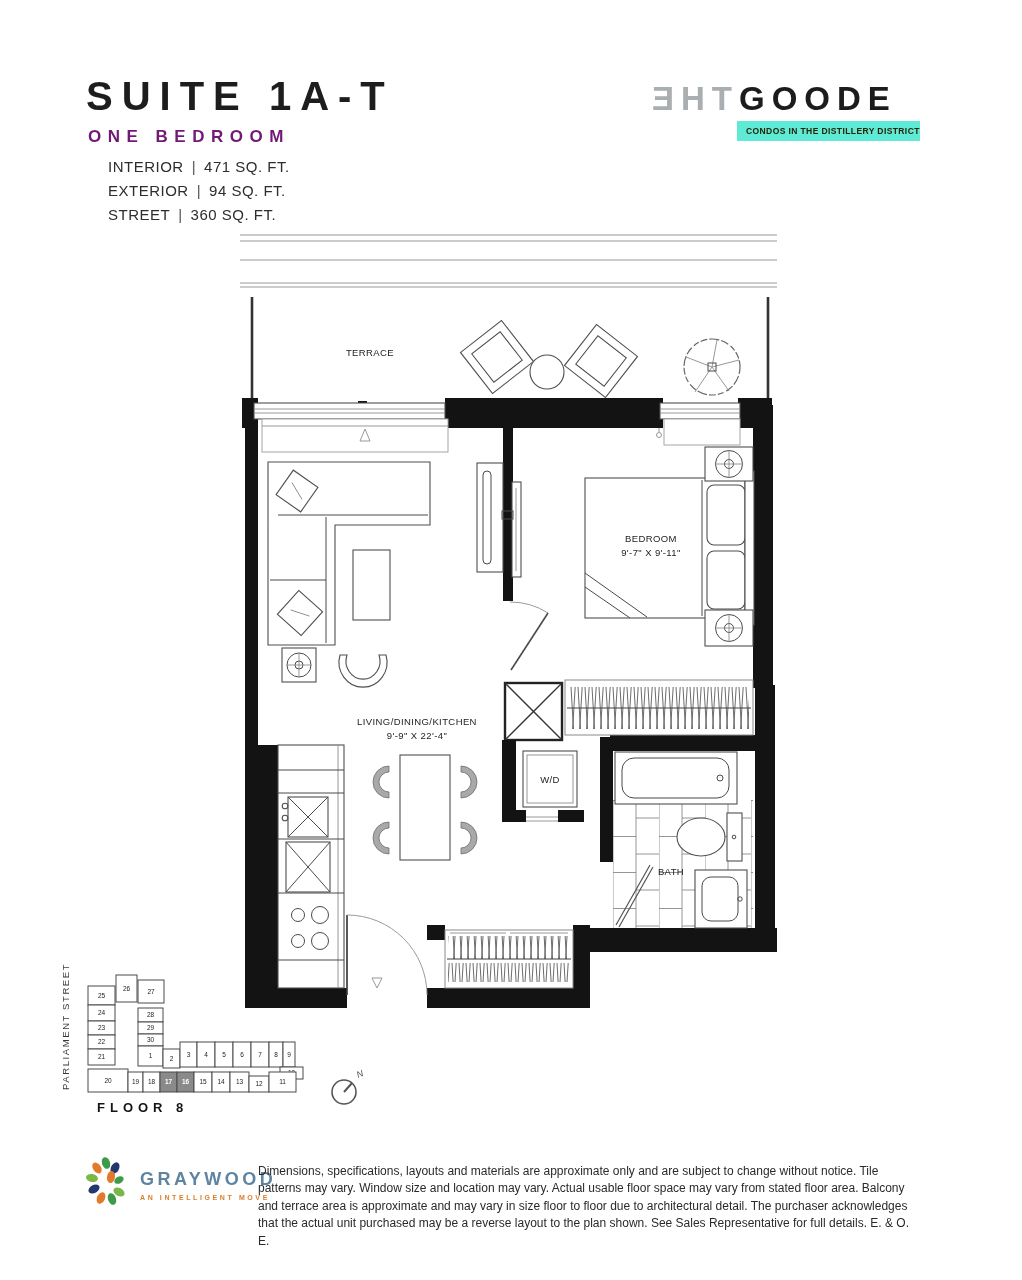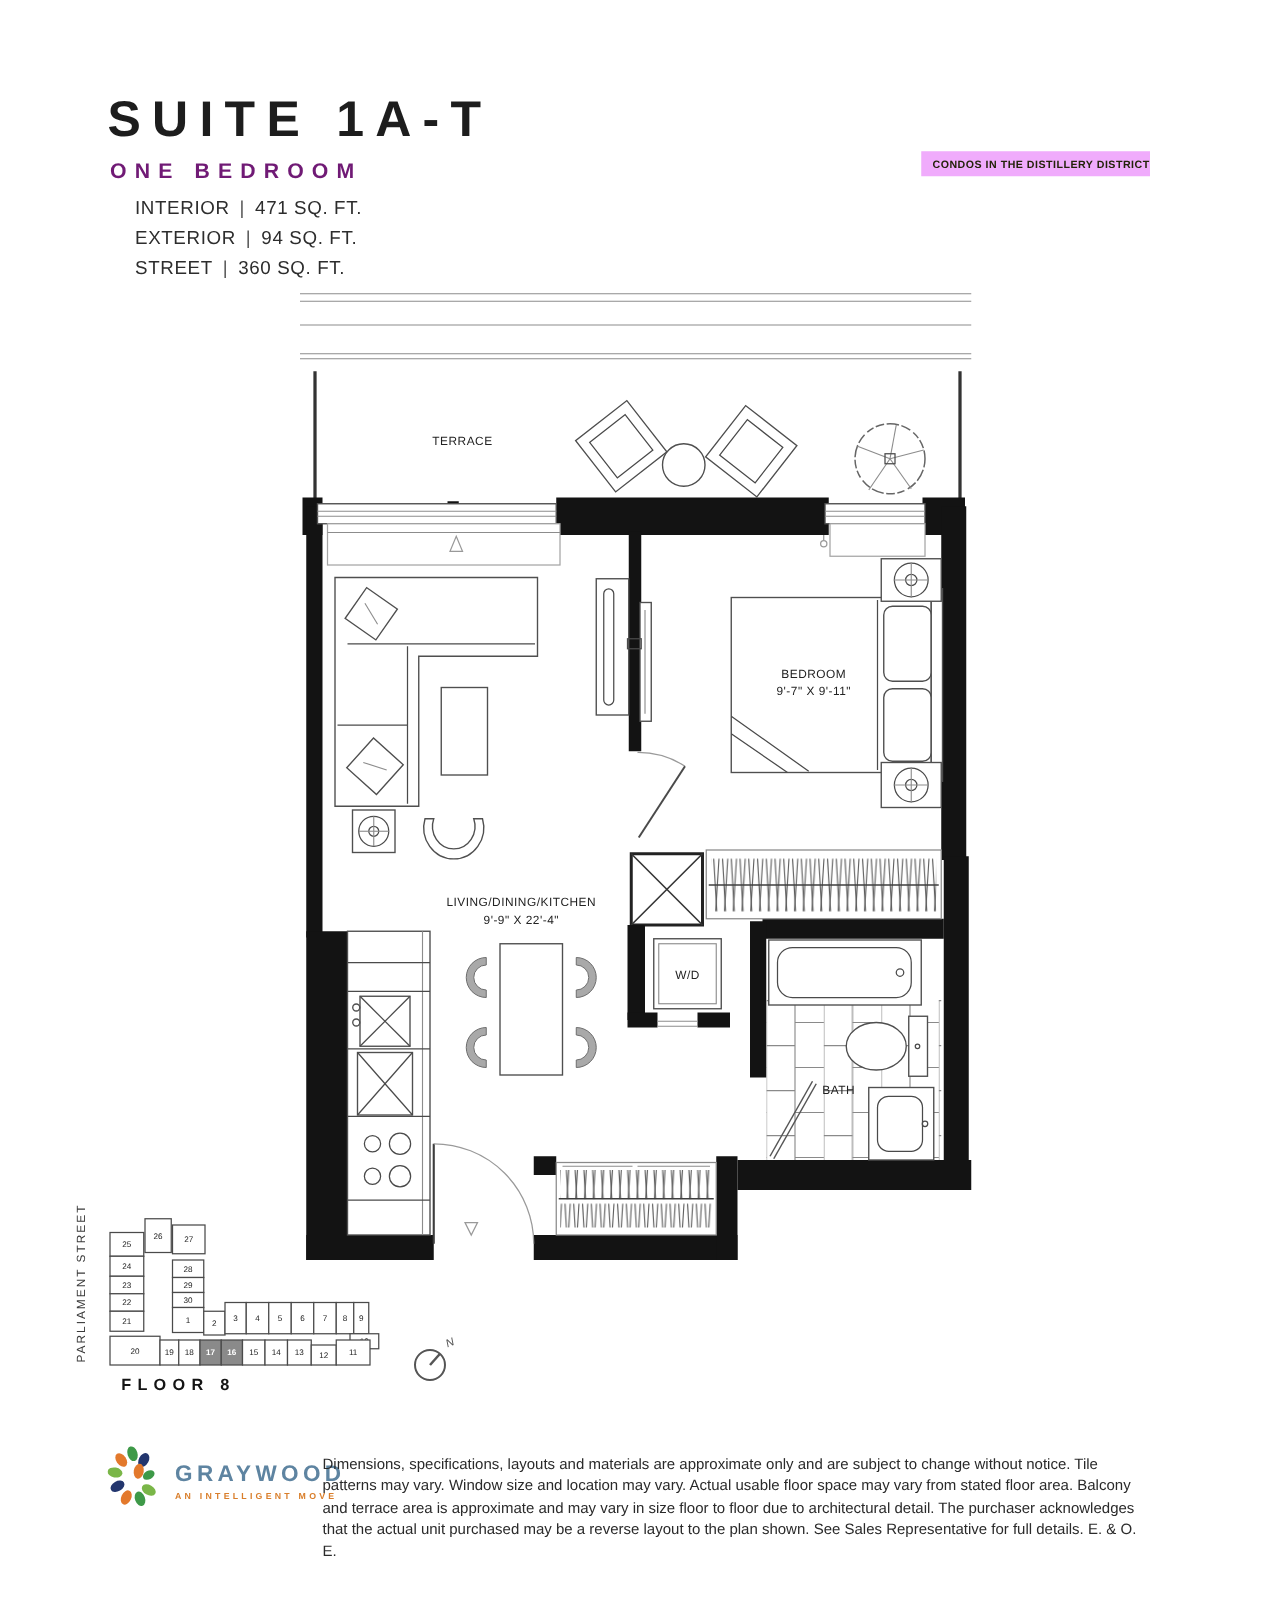--- a/index.html
+++ b/index.html
@@ -55,21 +55,24 @@
       <span>INTERIOR</span><span class="spec-sep">|</span><span>471 SQ. FT.</span>
     </div>
     <div class="spec-row">
       <span>EXTERIOR</span><span class="spec-sep">|</span><span>94 SQ. FT.</span>
     </div>
     <div class="spec-row">
       <span>STREET</span><span class="spec-sep">|</span><span>360 SQ. FT.</span>
     </div>
   </div>
 
-  <div class="banner" style="background: #f0abfc;">CONDOS IN THE DISTILLERY DISTRICT</div>
+  <div class="logo">
+    <span class="the" style="color: rgb(169, 174, 177);">ƎHT</span><span class="goode" style="color: rgb(28, 28, 28);">GOODE</span>
+  </div>
+  <div class="banner" style="background: #5eead4;">CONDOS IN THE DISTILLERY DISTRICT</div>
 
   <svg id="plan-svg" width="540" height="790" viewBox="0 0 540 790">
     <defs>
       <pattern id="hatchA" width="7" height="46" patternUnits="userSpaceOnUse">
         <line x1="2" y1="2" x2="4.5" y2="44" stroke="#5a5a5a" stroke-width="0.9"></line>
         <line x1="6.2" y1="2" x2="3.6" y2="44" stroke="#5a5a5a" stroke-width="0.9"></line>
       </pattern>
       <pattern id="tileP" width="46" height="36" patternUnits="userSpaceOnUse" patternTransform="translate(373,575)">
         <path d="M0,0 V36 M23,0 V36 M0,0.5 H23 M23,18 H46" stroke="#8a8a8a" stroke-width="0.9" fill="none"></path>
       </pattern>

